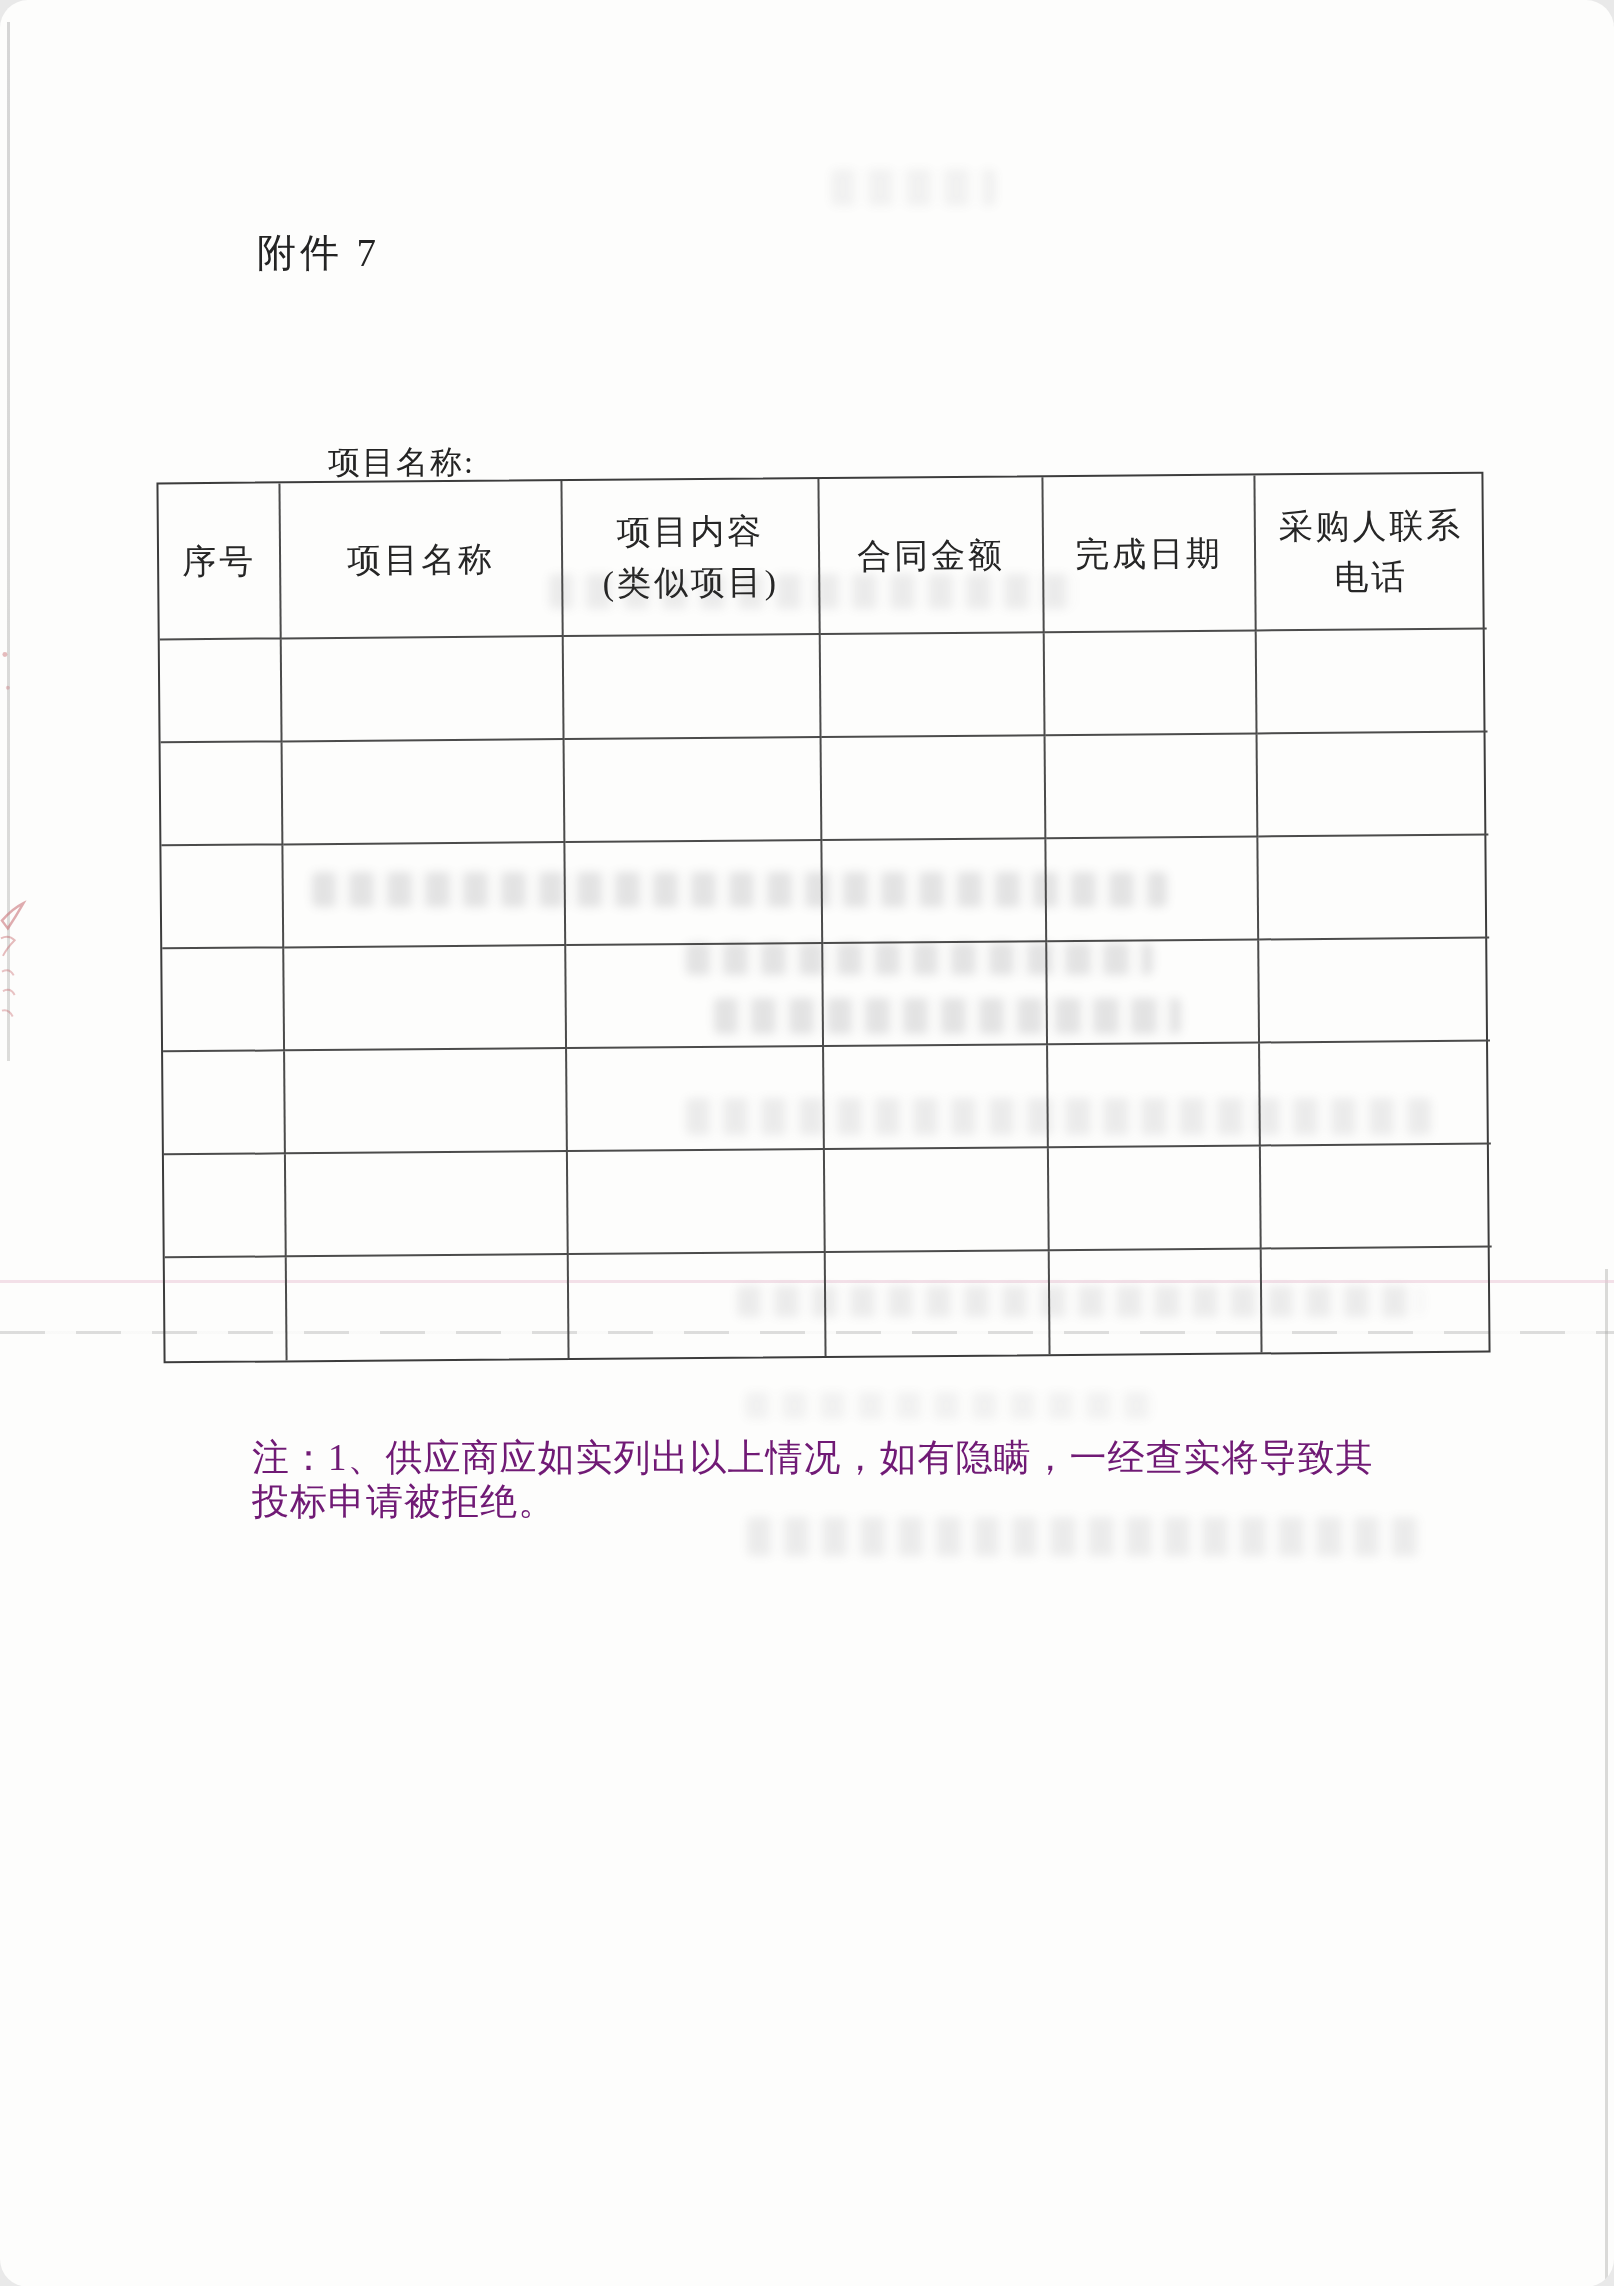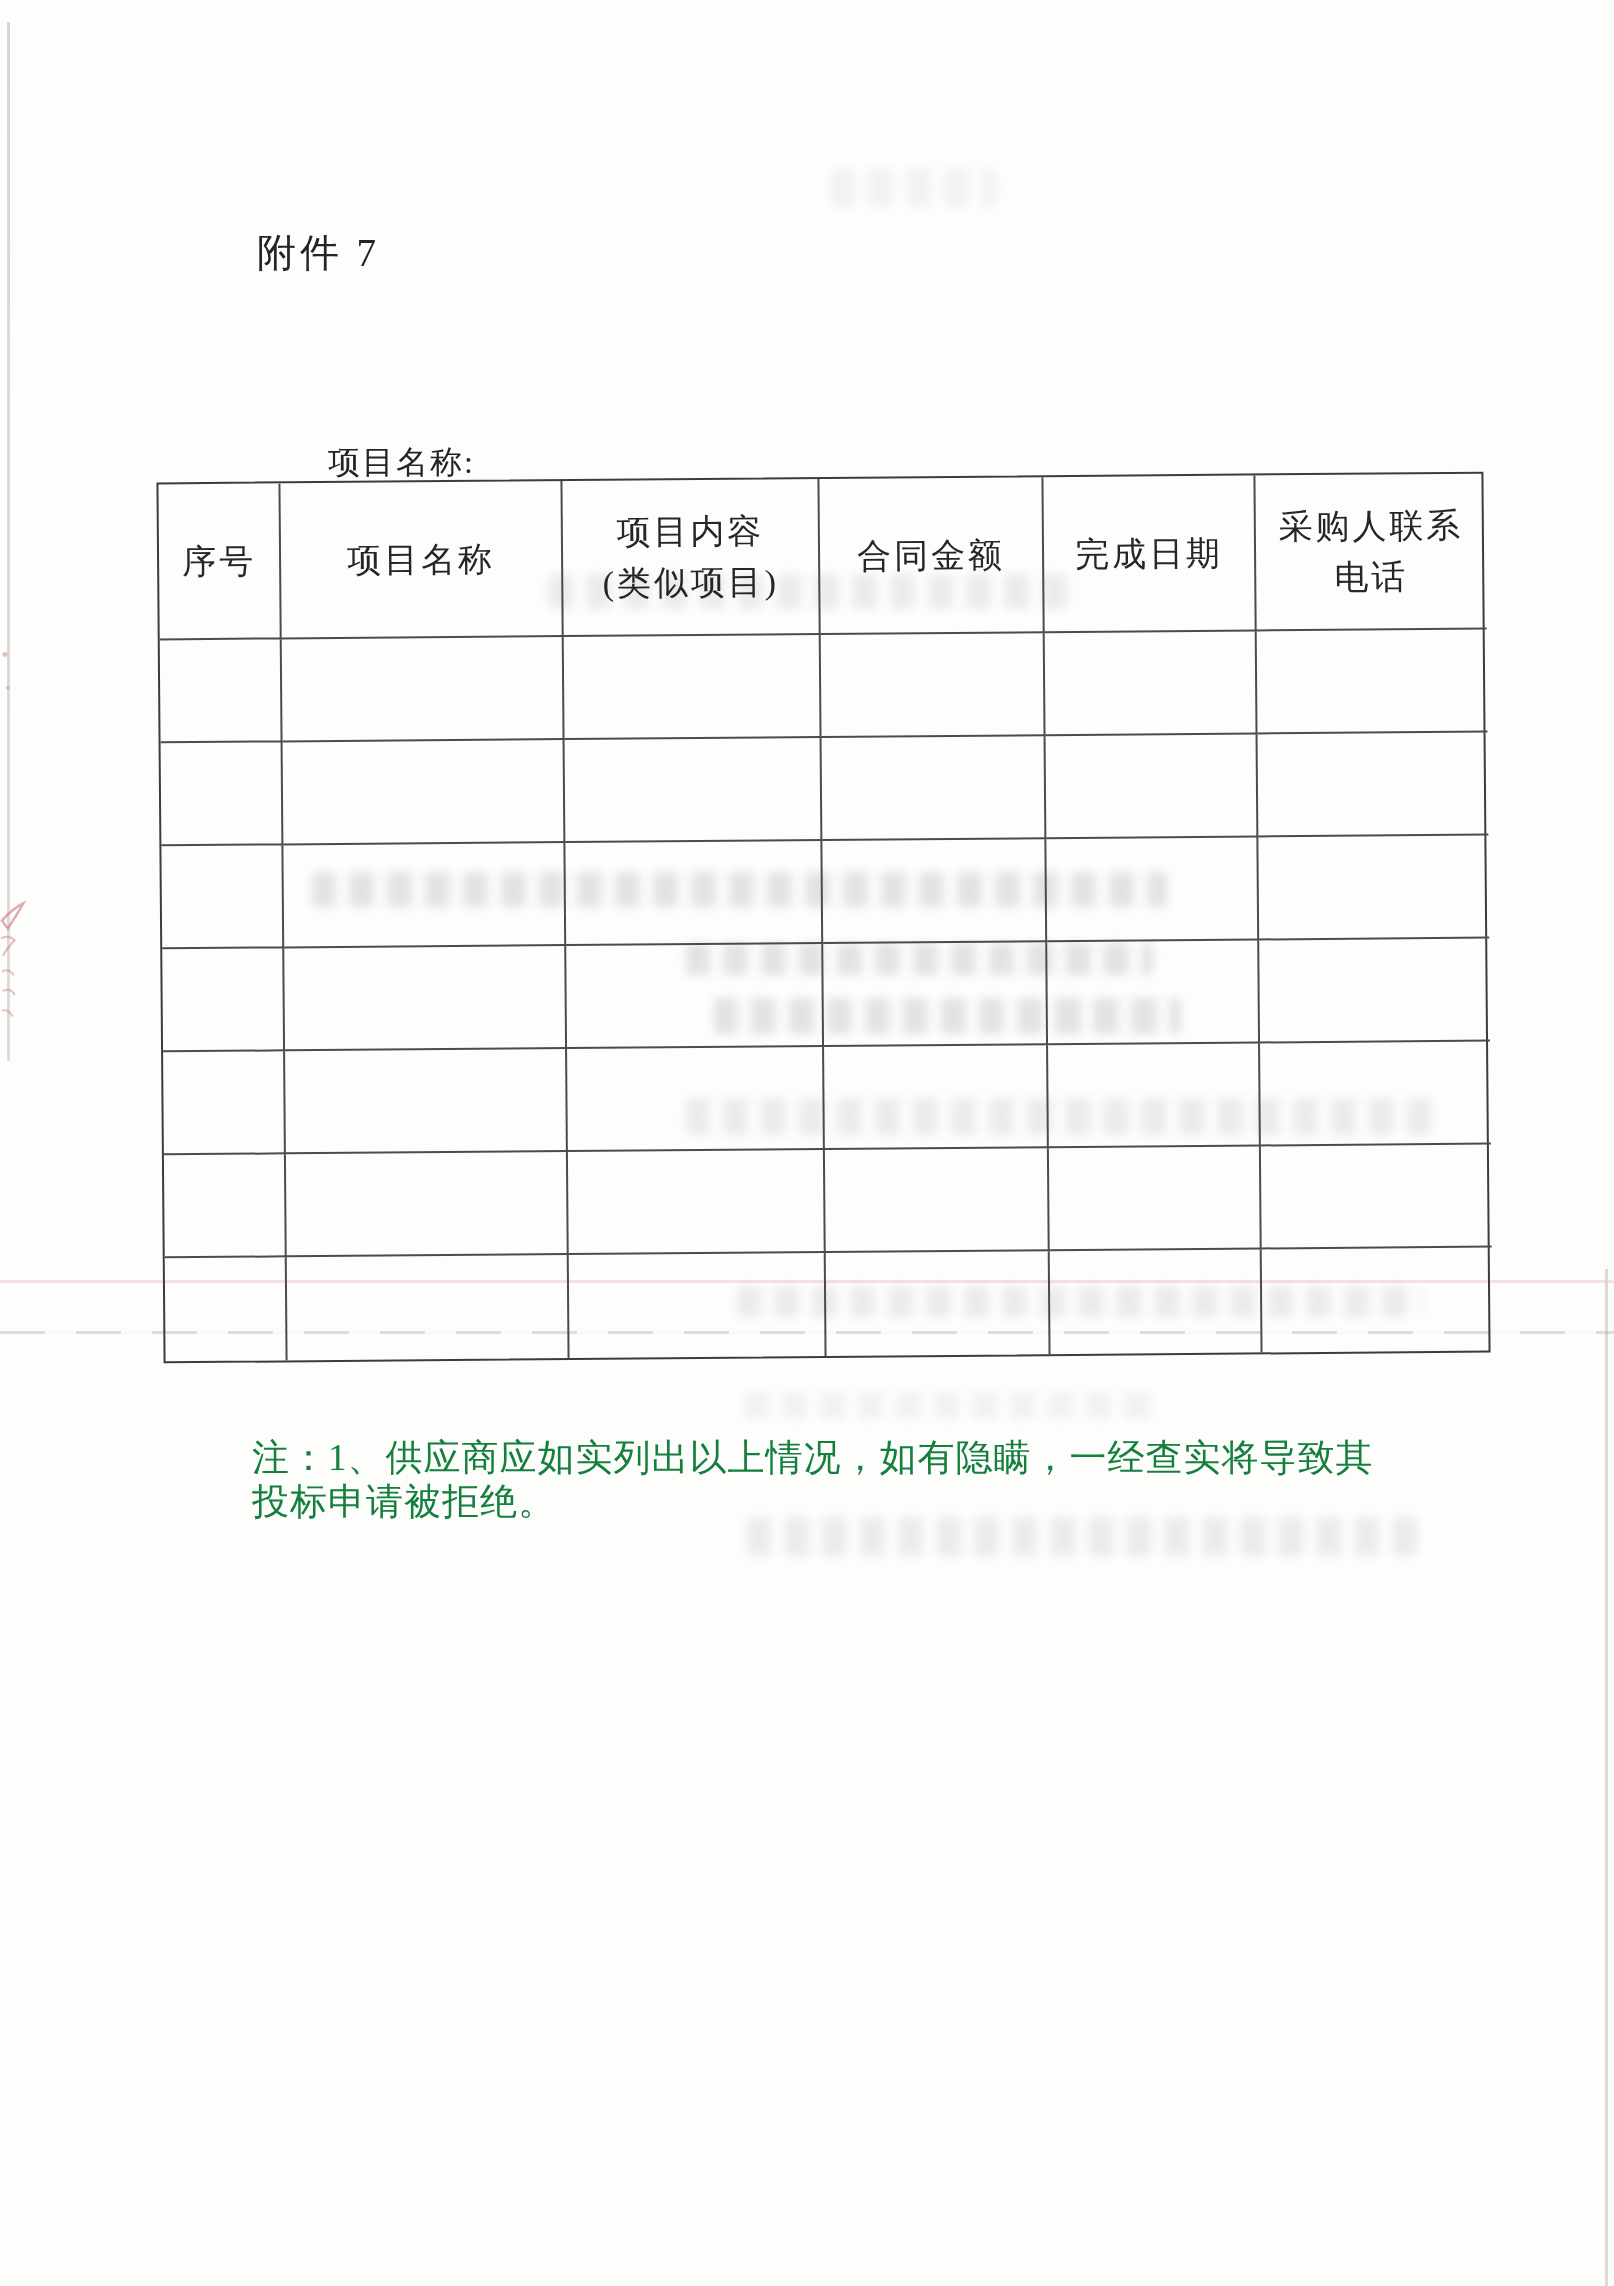--- a/index.html
+++ b/index.html
@@ -1,19 +1,19 @@
 <!DOCTYPE html>
 <html><head>
 <meta charset="utf-8">
 <style>
   html,body{margin:0;padding:0;background:#e9e9e9;}
   .page{
     position:relative;width:1614px;height:2287px;margin:0 auto;
     background:#fdfdfc;overflow:hidden;
-    font-family:"Liberation Serif","DejaVu Serif",serif;color:#242424;
+    font-family:"Liberation Serif","DejaVu Serif",serif;color:#242424;border-radius:28px;
   }
   .abs{position:absolute;}
   
   .edge-left{left:6.9px;top:21.6px;width:2.9px;height:1039px;background:linear-gradient(#d6d6d6,#dcdcda);}
   .edge-right{left:1605px;top:1269px;width:2.9px;height:1017px;background:#dadad8;}
   .band-pink{left:0;top:1280px;width:1614px;height:2.9px;background:rgba(233,196,211,.5);}
   .band-gray{left:0;top:1331px;width:1614px;height:2.9px;
     background:repeating-linear-gradient(90deg,rgba(160,160,160,.35) 0 45px,rgba(160,160,160,.04) 45px 76px);}
   
   .attachment{left:257px;top:226px;font-size:39px;letter-spacing:3.9px;}
@@ -30,21 +30,21 @@
     background:transparent;
   }
   .cell{border-right:2px solid #4b4b4b;border-bottom:2px solid #4b4b4b;box-sizing:border-box;}
   .cell:nth-child(6n){border-right:none;}
   .cell:nth-last-child(-n+6){border-bottom:none;}
   .hdr{
     display:flex;align-items:center;justify-content:center;text-align:center;
     font-size:34px;line-height:1.5;letter-spacing:2.9px;white-space:pre-line;color:#262626;
   }
   
-  .note{font-size:37px;letter-spacing:1px;line-height:1.26;color:#15803d;white-space:nowrap;}
+  .note{font-size:37px;letter-spacing:1px;line-height:1.26;color:#701a75;white-space:nowrap;}
   .note-1{left:252px;top:1435px;}
   .note-2{left:252px;top:1444px;margin-top:35px;}
   .note-3{left:326px;top:1585px;}
   
   .ghost{
     position:absolute;border-radius:4.9px;filter:blur(4.9px);
     background:repeating-linear-gradient(90deg,rgba(95,95,102,.55) 0 23.5px,rgba(95,95,102,.06) 23.5px 38px);
   }
   .g-mid{opacity:.30;} .g-low{opacity:.20;} .g-vlow{opacity:.13;}
   .ink-marks{left:0;top:627px;width:45px;height:421px;}

